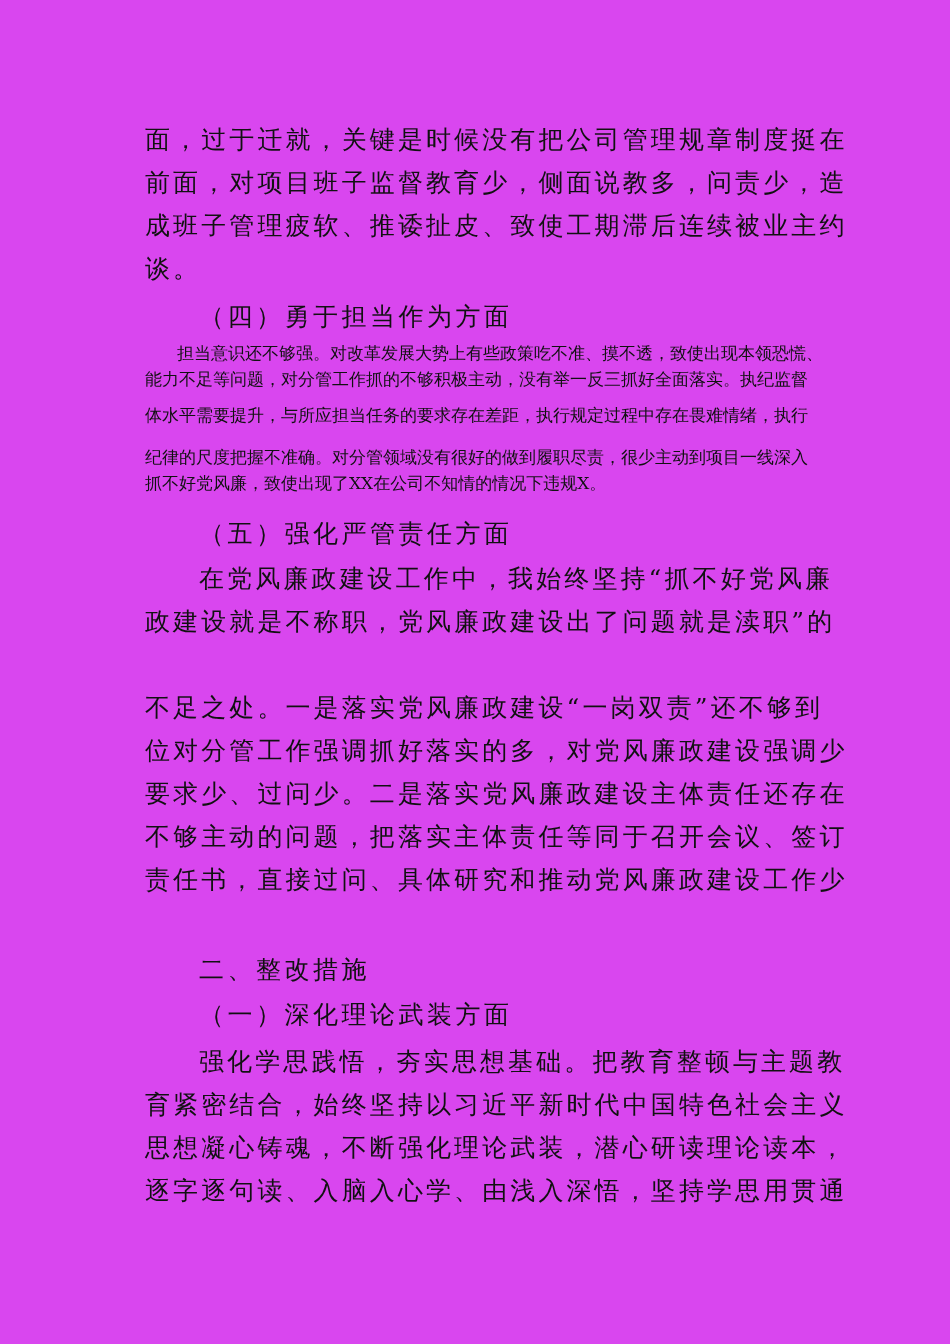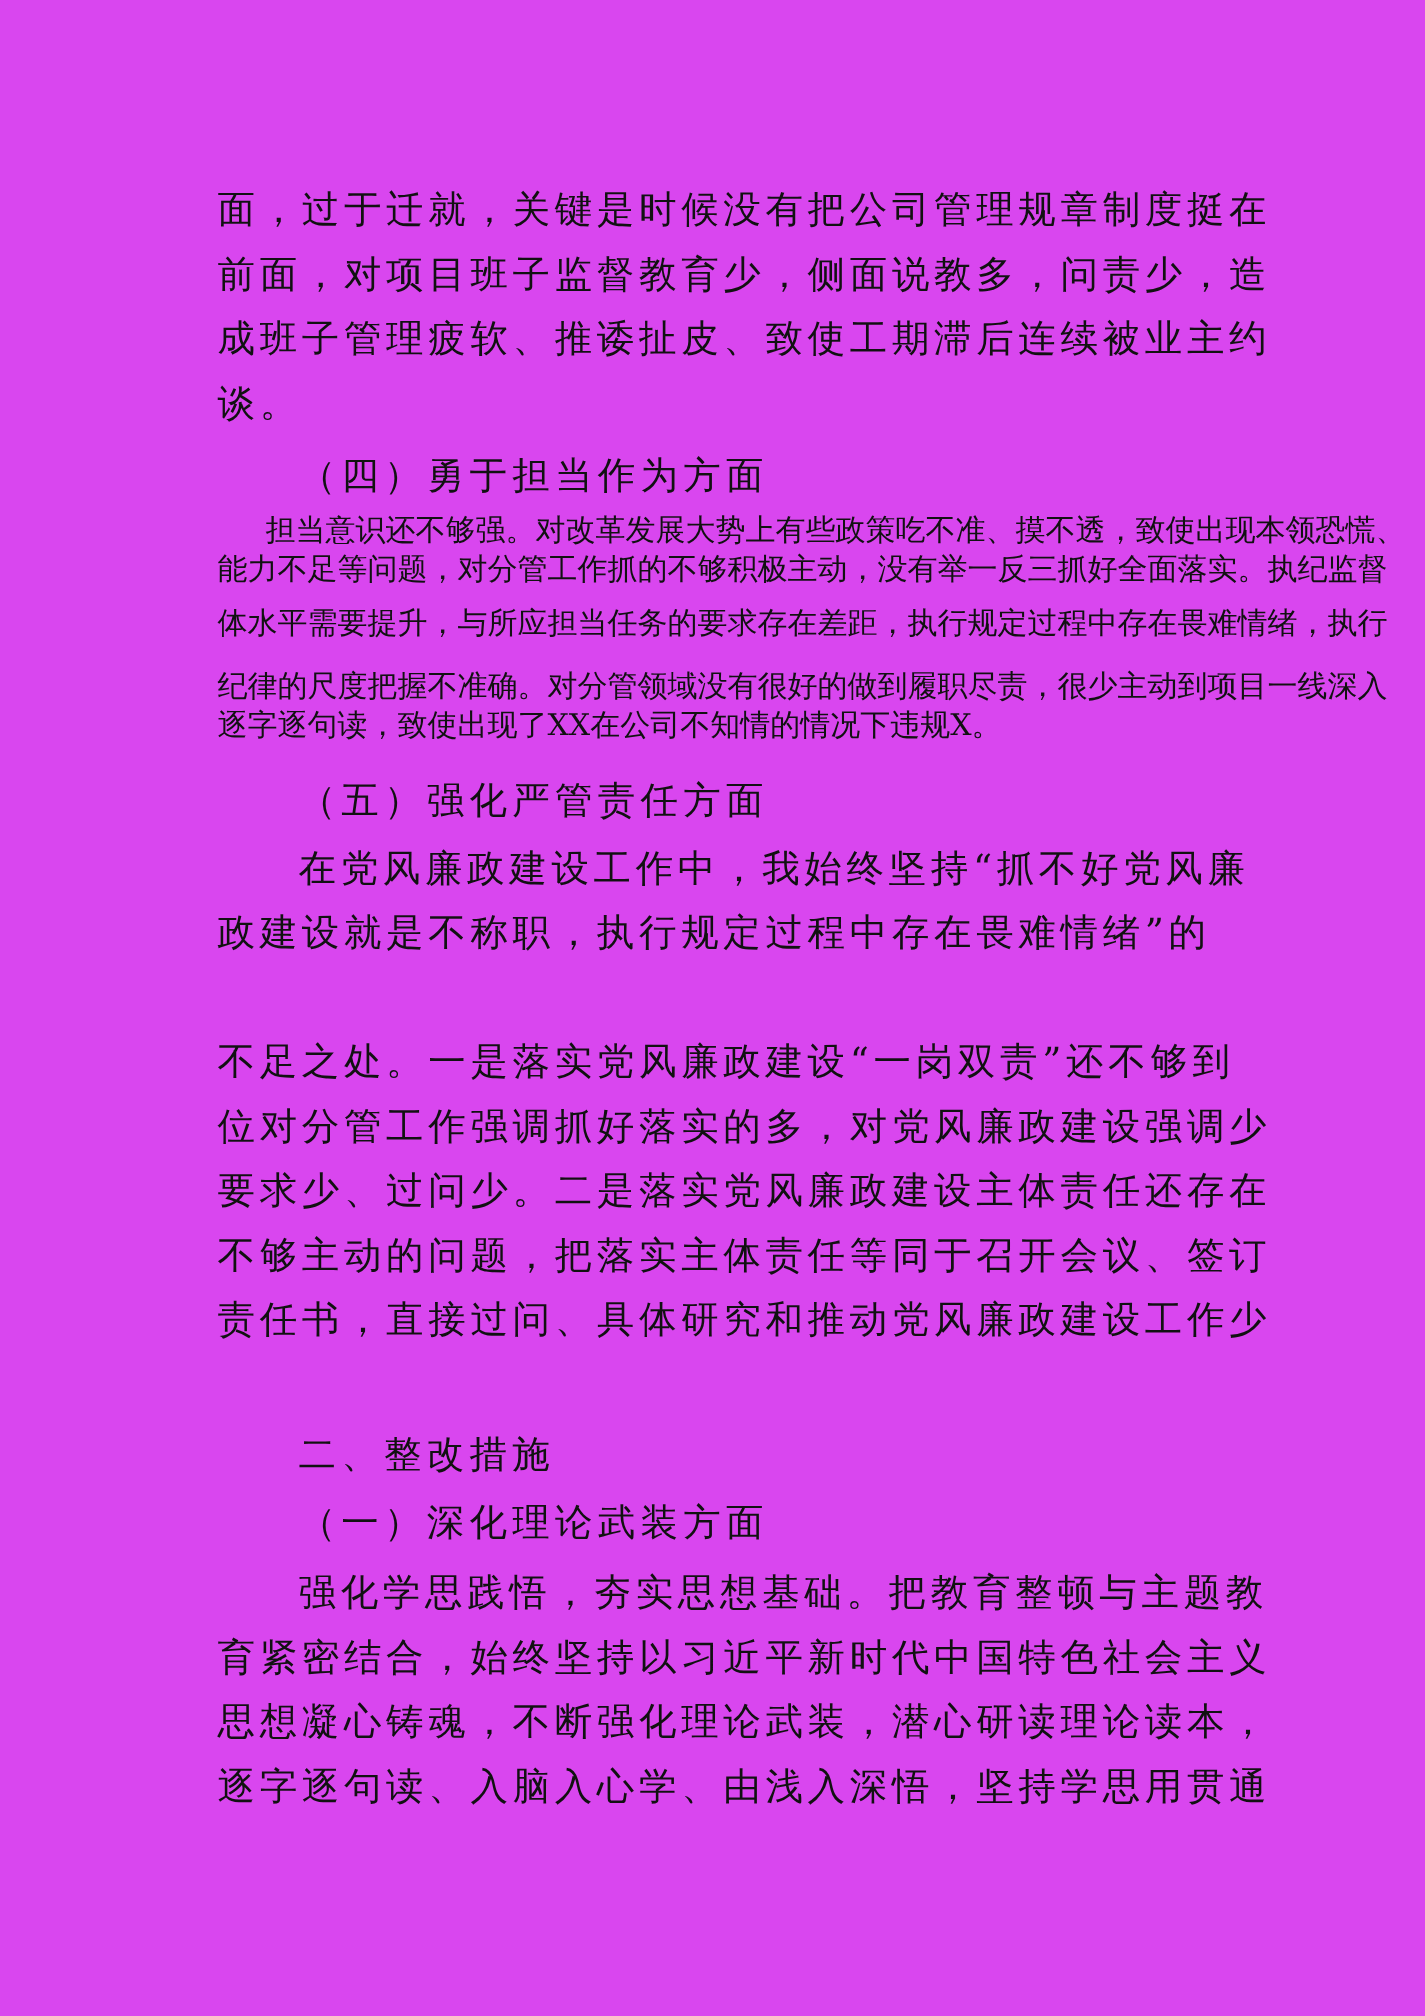--- a/index.html
+++ b/index.html
@@ -1,46 +1,46 @@
 <!DOCTYPE html>
 <html><head>
   <meta charset="utf-8">
   <style>
     html, body { margin: 0; padding: 0; background: #ffffff; }
     body { width: 950px; height: 1344px; position: relative; overflow: hidden; font-family: "DejaVu Serif", "Liberation Serif", serif; color: #111111; }
     .page { position: absolute; left: 0; top: 0; width: 950px; height: 1344px; background: #d946ef; }
     .line { position: absolute; left: 145px; white-space: nowrap; }
     .big { font-size: 25px; letter-spacing: 3.1px; line-height: 44px; height: 44px; }
-    .small { font-size: 20px; letter-spacing: 0px; line-height: 26px; height: 26px; text-align: right; }
+    .small { font-size: 17px; letter-spacing: 0px; line-height: 26px; height: 26px; text-align: right; }
     .indent-big { left: 199px; }
     .indent-small { left: 177px; }
     .heading { font-size: 25px; letter-spacing: 3.5px; line-height: 44px; }
   </style>
 </head>
 <body>
 
 <div class="page">
 
   <div class="line big" style="top:118px">面，过于迁就，关键是时候没有把公司管理规章制度挺在</div>
   <div class="line big" style="top:161px">前面，对项目班子监督教育少，侧面说教多，问责少，造</div>
   <div class="line big" style="top:204px">成班子管理疲软、推诿扯皮、致使工期滞后连续被业主约</div>
   <div class="line big" style="top:247px">谈。</div>
 
   <div class="line heading indent-big" style="top:295px">（四）勇于担当作为方面</div>
 
   <div class="line small indent-small" style="top:340px">担当意识还不够强。对改革发展大势上有些政策吃不准、摸不透，致使出现本领恐慌、</div>
   <div class="line small" style="top:366px">能力不足等问题，对分管工作抓的不够积极主动，没有举一反三抓好全面落实。执纪监督</div>
   <div class="line small" style="top:402px">体水平需要提升，与所应担当任务的要求存在差距，执行规定过程中存在畏难情绪，执行</div>
   <div class="line small" style="top:444px">纪律的尺度把握不准确。对分管领域没有很好的做到履职尽责，很少主动到项目一线深入</div>
-  <div class="line small" style="top:470px">逐字逐句读，致使出现了XX在公司不知情的情况下违规X。</div>
+  <div class="line small" style="top:470px">抓不好党风廉，致使出现了XX在公司不知情的情况下违规X。</div>
 
   <div class="line heading indent-big" style="top:512px">（五）强化严管责任方面</div>
 
   <div class="line big indent-big" style="top:557px">在党风廉政建设工作中，我始终坚持“抓不好党风廉</div>
-  <div class="line big" style="top:600px">政建设就是不称职，执行规定过程中存在畏难情绪”的</div>
+  <div class="line big" style="top:600px">政建设就是不称职，党风廉政建设出了问题就是渎职”的</div>
   <div class="line big" style="top:686px">不足之处。一是落实党风廉政建设“一岗双责”还不够到</div>
   <div class="line big" style="top:729px">位对分管工作强调抓好落实的多，对党风廉政建设强调少</div>
   <div class="line big" style="top:772px">要求少、过问少。二是落实党风廉政建设主体责任还存在</div>
   <div class="line big" style="top:815px">不够主动的问题，把落实主体责任等同于召开会议、签订</div>
   <div class="line big" style="top:858px">责任书，直接过问、具体研究和推动党风廉政建设工作少</div>
 
   <div class="line heading indent-big" style="top:948px">二、整改措施</div>
 
   <div class="line heading indent-big" style="top:993px">（一）深化理论武装方面</div>
 

